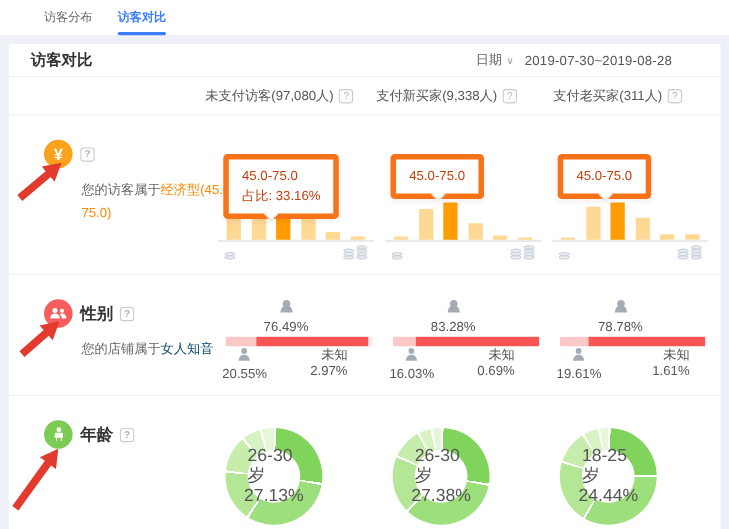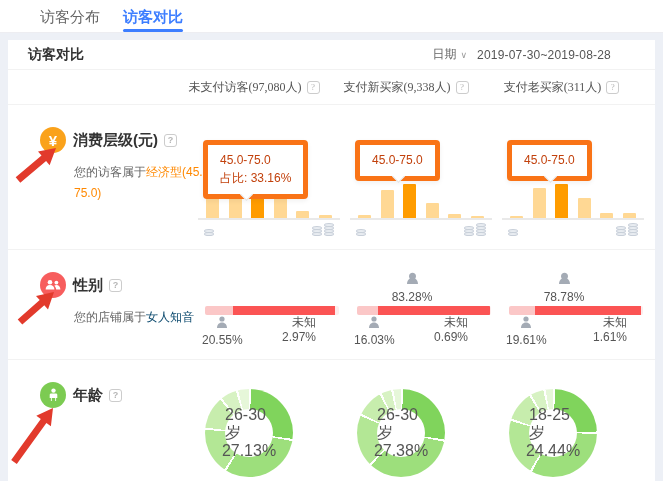--- a/index.html
+++ b/index.html
@@ -6,36 +6,36 @@
   html,body { width:663px; height:481px; overflow:hidden; }
   body {
     position:relative;
     background:#edf0f6;
     font-family:"Liberation Sans","DejaVu Sans",sans-serif;
     color:#333;
   }
   
   .tabbar { height:33px; background:#fff; border-bottom:1px solid #ededf1;
             display:flex; align-items:stretch; padding-left:40px; gap:23px; }
-  .tab { font-size:15px; color:#666; line-height:33px; position:relative; cursor:pointer; }
+  .tab { font-size:11px; color:#666; line-height:33px; position:relative; cursor:pointer; }
   .tab.active { color:#3d7eff; font-weight:bold; }
   .tab.active::after { content:""; position:absolute; left:0; right:0; bottom:0;
                        height:3px; background:#3d7eff; border-radius:2px; }
   
   .panel { position:absolute; top:40px; left:8px; right:8px; height:480px; background:#fff; }
   .panel-header { height:30px; display:flex; align-items:center; justify-content:space-between;
                   padding:0 44px 0 20px; border-bottom:1px solid #f2f2f2; }
   .panel-title { font-size:14px; font-weight:bold; color:#333; }
   .date-area { display:flex; align-items:center; gap:10px; font-size:12px; color:#666; }
   .date-label { cursor:pointer; }
   .date-caret { font-size:9px; color:#999; margin-left:4px; }
   .date-value { color:#555; letter-spacing:0.2px; cursor:pointer; }
   
   .grid { display:grid; grid-template-columns:184px 152px 152px 1fr; }
-  .col-headers { height:35px; align-items:center; border-bottom:1px solid #f2f2f2;font-family:Liberation Serif, serif; }
+  .col-headers { height:35px; align-items:center; border-bottom:1px solid #f2f2f2; }
   .col-header { display:flex; justify-content:center; align-items:center; gap:5px;
                 font-size:12px; color:#555; transform:translateX(-14px); }
   .qmark { display:inline-block; width:13px; height:13px; border:1px solid #ccc; border-radius:3px;
            color:#b5b5b5; font-size:9px; line-height:11px; text-align:center; cursor:pointer;
            background:#fff; flex:none; }
   .row { position:relative; border-bottom:1px solid #f2f2f2; }
   .row-consumption { height:145px; }
   .row-gender { height:110px; }
   .row-age { height:140px; border-bottom:none; }
   
@@ -123,21 +123,20 @@
       </div>
   </div>
 
   <div class="grid row row-consumption">
     <div class="row-label">
       <div class="row-label-head">
         <span class="icon-circle ic-orange">
             <span class="yen-glyph">¥</span>
           </span>
         <span class="row-title">
-            <span>消费层级(元)</span>
             <span class="qmark">?</span>
           </span>
       </div>
       <div class="row-desc"><span>您的访客属于</span><span class="hl-orange">经济型(45.0-75.0)</span><span></span></div>
     </div>
 
     <div class="c-cell">
       <div class="tooltip">
         <div>45.0-75.0</div>
         <div><span>占比:</span> <span>33.16%</span></div>
@@ -257,20 +256,26 @@
         </span>
         <span class="row-title">
             <span>性别</span>
             <span class="qmark">?</span>
           </span>
       </div>
       <div class="row-desc"><span>您的店铺属于</span><span class="hl-red">女人知音</span><span></span></div>
     </div>
 
     <div class="g-cell">
+      <div class="g-top">
+        <span class="person"><svg width="15" height="14" viewBox="0 0 15 14" fill="#a4abb5">
+              <path d="M7.5 0.8c-2 0-3.5 1.5-3.5 3.4 0 .8.3 1.6.8 2.2C3.1 7.5 2 9.5 2 12h11c0-2.5-1.1-4.5-2.8-5.6.5-.6.8-1.4.8-2.2C11 2.3 9.5.8 7.5.8z"></path>
+            </svg></span>
+        <div class="pct">76.49%</div>
+      </div>
       <div class="gender-bar">
           <div class="seg-male" style="width: 20.55%;"></div>
           <div class="seg-female" style="width: 76.49%;"></div>
           <div class="seg-unknown" style="width: 2.97%;"></div>
         </div>
       <div class="g-male">
         <span class="person"><svg width="14" height="13" viewBox="0 0 14 13" fill="#a4abb5">
               <circle cx="7" cy="3" r="2.6"></circle>
               <path d="M7 6.4c-3.1 0-5 2.3-5 5.6h10c0-3.3-1.9-5.6-5-5.6z"></path>
             </svg></span>

